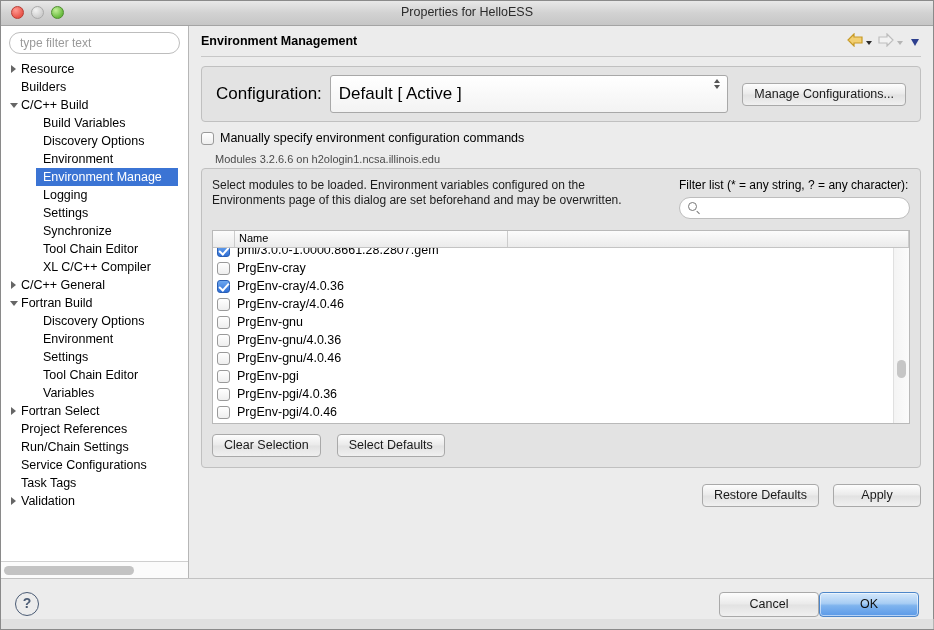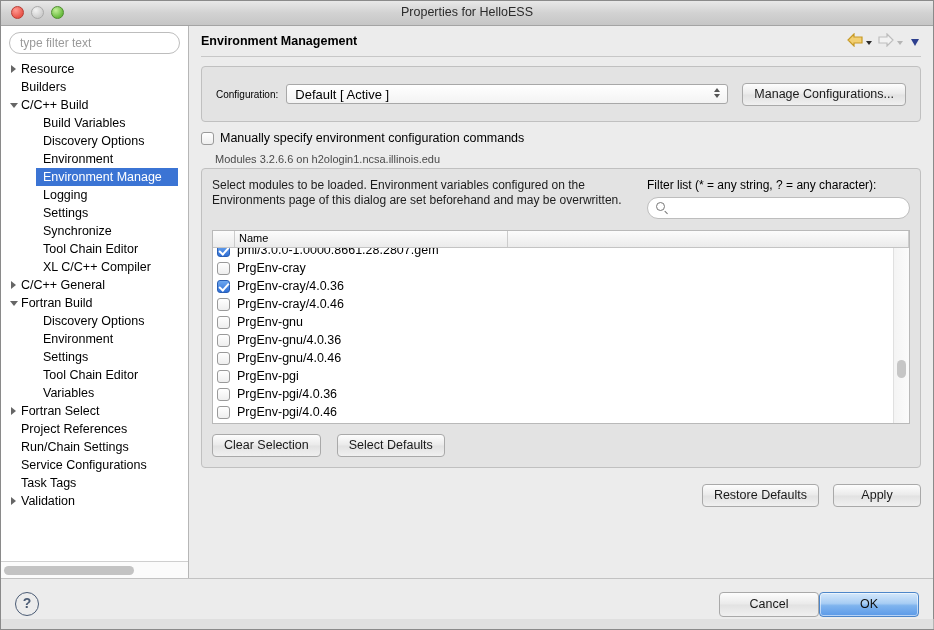--- a/index.html
+++ b/index.html
@@ -79,26 +79,26 @@
   #navbtns{display:flex;align-items:center;gap:2px;}
   .tridown{width:0;height:0;border-left:4px solid transparent;border-right:4px solid transparent;}
   .tiny{border-left:3.5px solid transparent;border-right:3.5px solid transparent;}
 
   
   .group{
     background:#e3e3e3;border:1px solid #c0c0c0;border-radius:4px;
     box-sizing:border-box;
   }
   #cfg-group{margin-top:9px;padding:12px 14px;height:56px;display:flex;align-items:center;}
-  #cfg-label{font-size:10px;margin-right:8px;}
+  #cfg-label{font-size:17px;margin-right:8px;}
   #cfg-select{
-    flex:1 1 auto;height:20px;box-sizing:border-box;
+    flex:1 1 auto;height:38px;box-sizing:border-box;
     background:linear-gradient(to bottom,#ffffff 0%,#f3f3f3 100%);
     border:1px solid #a8a8a8;border-radius:3px;
-    display:flex;align-items:center;padding:0 8px;font-size:13px;position:relative;
+    display:flex;align-items:center;padding:0 8px;font-size:17px;position:relative;
   }
   #cfg-arrows{position:absolute;right:7px;top:3px;display:flex;flex-direction:column;gap:2px;}
   #cfg-arrows .up{width:0;height:0;border-left:3.5px solid transparent;border-right:3.5px solid transparent;border-bottom:4px solid #555;}
   #cfg-arrows .dn{width:0;height:0;border-left:3.5px solid transparent;border-right:3.5px solid transparent;border-top:4px solid #555;}
   .btn{
     background:linear-gradient(to bottom,#fdfdfd 0%,#eaeaea 48%,#e2e2e2 52%,#f0f0f0 100%);
     border:1px solid #a9a9a9;border-radius:4px;
     font-family:inherit;font-size:12.5px;color:#1a1a1a;
     height:23px;line-height:21px;padding:0 11px;box-sizing:border-box;
     display:inline-block;white-space:nowrap;text-align:center;
@@ -123,21 +123,21 @@
   }
   .cbx.on.blue{
     background:linear-gradient(to bottom,#6ea8f0,#2f6fd6);border-color:#2a5fb5;
   }
   .cbx.on.blue:after{border-color:#ffffff;}
 
   #modules-caption{font-size:11px;color:#4a4a4a;margin:8px 0 3px 14px;}
 
   
   #mod-group{margin-top:0;padding:9px 10px 10px 10px;flex:0 0 auto;}
-  #mod-top{display:flex;}
+  #mod-top{display:flex;gap:32px;}
   #mod-desc{width:425px;font-size:12px;line-height:15px;color:#1c1c1c;}
   #mod-filter{flex:1 1 auto;padding-left:10px;}
   #mod-filter .flbl{font-size:12px;margin-bottom:5px;}
   #filter-list-input{
     width:100%;box-sizing:border-box;height:22px;
     border:1px solid #bdbdbd;border-radius:11px;background:#fff;
     padding:0 8px 0 24px;font-family:inherit;font-size:12px;outline:none;
   }
   .searchwrap{position:relative;}
   .searchwrap .mag{

